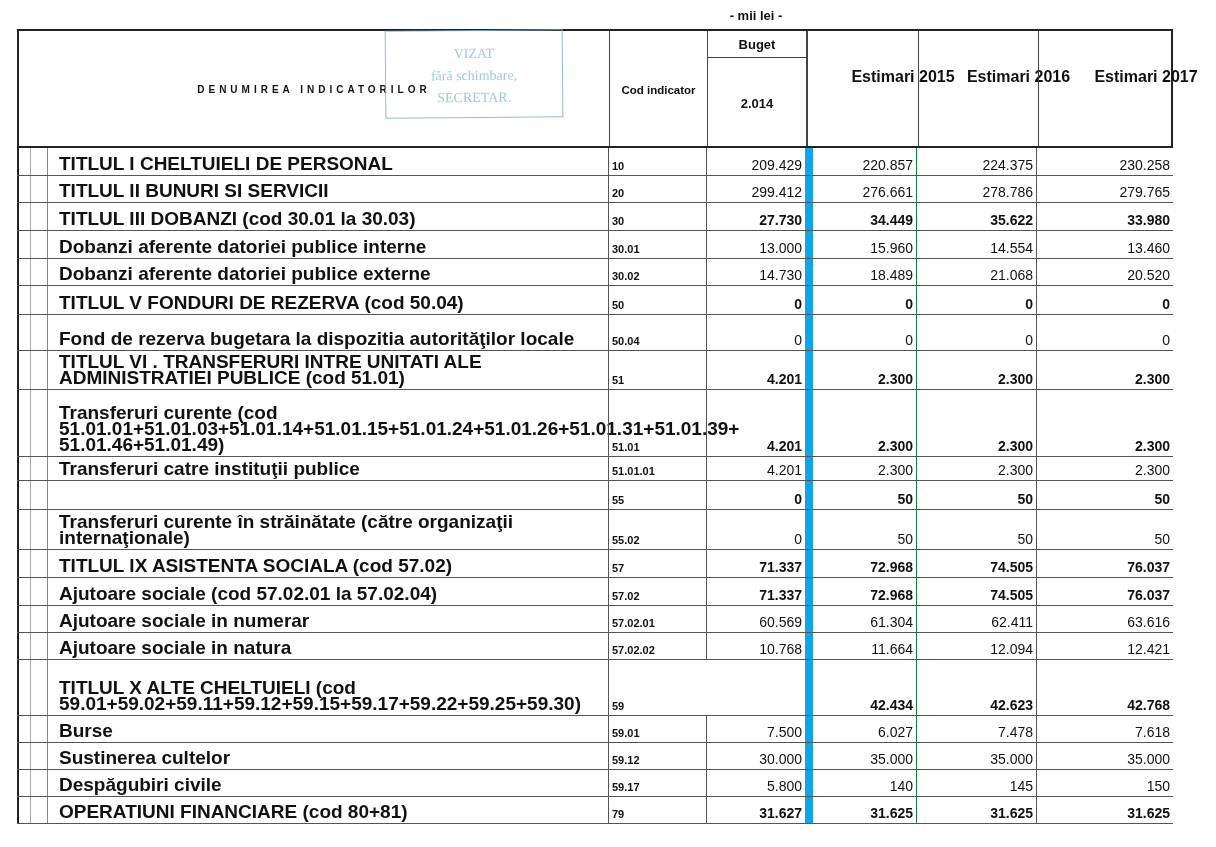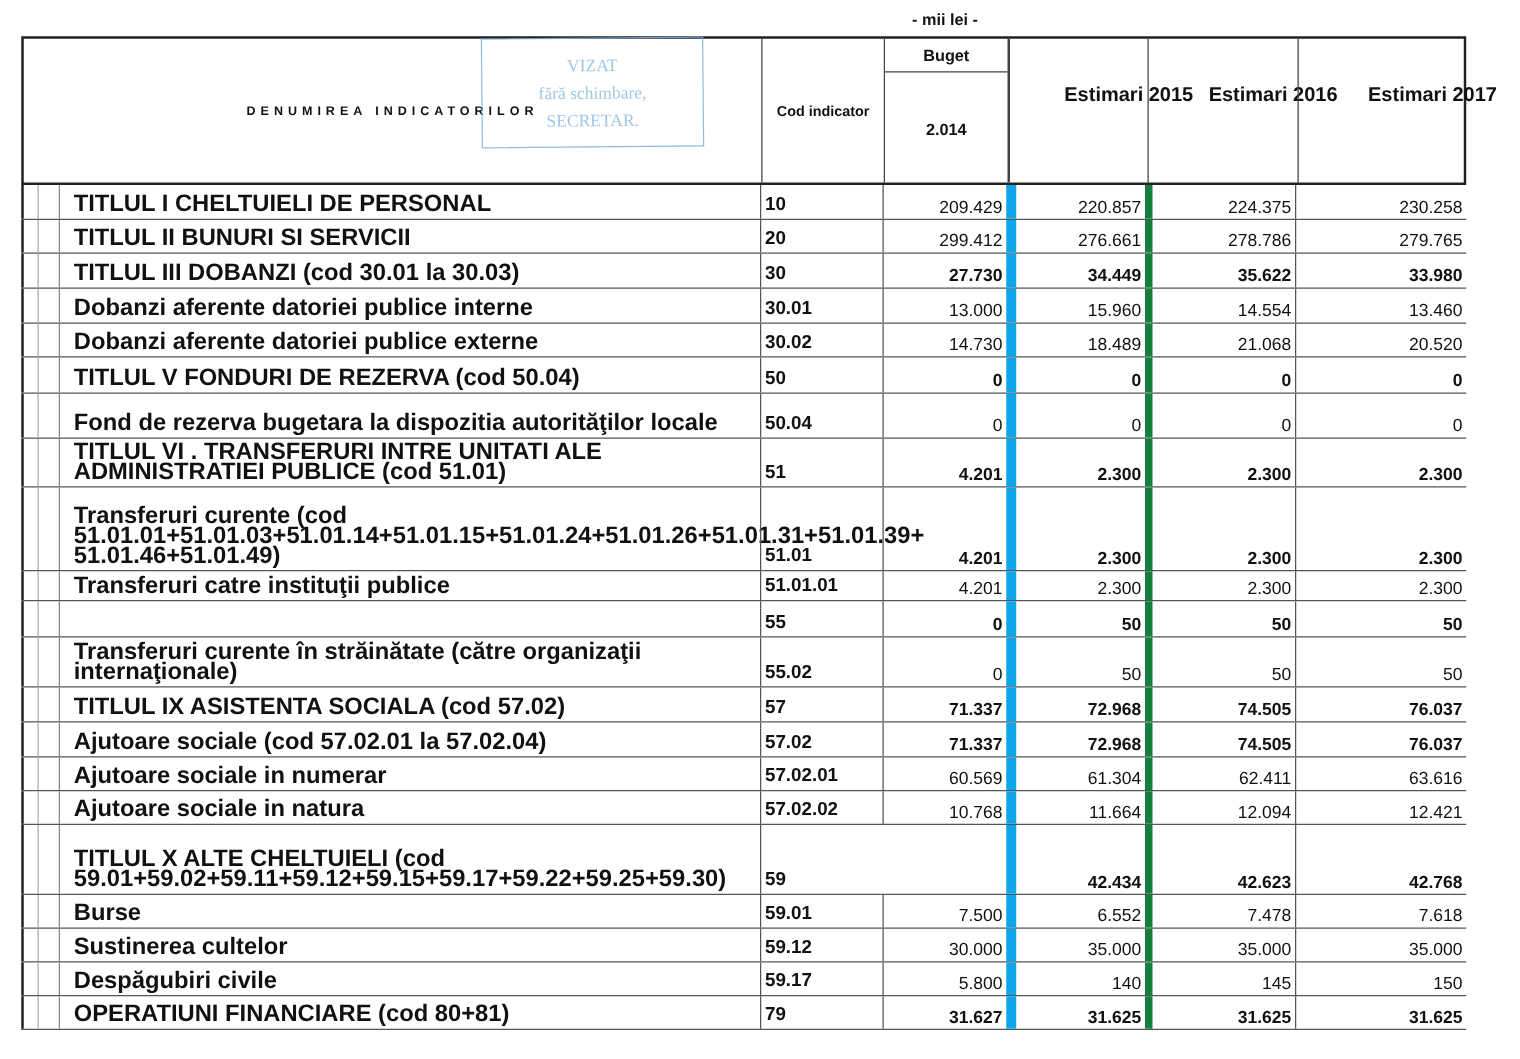--- a/index.html
+++ b/index.html
@@ -28,27 +28,27 @@
   .stamp div { line-height: 22px; }
   .stamp .s1 { margin-top: 12px; }
   .rows { position: absolute; left: 17px; top: 148px; width: 1156px; }
   .row { position: relative; border-bottom: 1px solid #555; }
   .row .lm { position: absolute; left: 0; top: 0; bottom: 0; border-left: 2px solid #222; }
   .row .g1 { position: absolute; left: 13px; top: 0; bottom: 0; border-left: 1px solid #aaa; }
   .row .g2 { position: absolute; left: 30px; top: 0; bottom: 0; border-left: 1px solid #888; }
   .row .name { position: absolute; left: 42px; width: 550px; bottom: 3px; font-size: 19px;
                font-weight: bold; line-height: 16px; }
   .row .cod { position: absolute; left: 591px; width: 97px; top: 0; bottom: 0; border-left: 1px solid #555;
-              box-sizing: border-box; padding-left: 3px; font-size: 15px; font-weight: bold;
+              box-sizing: border-box; padding-left: 3px; font-size: 11px; font-weight: bold;
               display: flex; align-items: flex-end; padding-bottom: 3px; }
   .row .v { position: absolute; top: 0; bottom: 0; box-sizing: border-box; text-align: right;
             font-size: 14px; display: flex; align-items: flex-end; justify-content: flex-end; padding-bottom: 2px; padding-right: 3px; }
   .row .v.b1 { left: 689px; width: 99px; border-left: 1px solid #555; }
   .row .v.b2 { left: 788px; width: 111px; border-left: 8px solid #0ea5e9; text-align: right; }
-  .row .v.b3 { left: 899px; width: 120px; border-left: 6px solid #15803d; }
+  .row .v.b3 { left: 899px; width: 120px; border-left: 1px solid #15803d; }
   .row .v.b4 { left: 1019px; width: 137px; border-left: 1px solid #555; }
   .row.bold .v { font-weight: bold; }
 </style>
 </head>
 <body>
 
 <div class="unit">- mii lei -</div>
 
 <div class="hdr">
   <div class="hdr-title">DENUMIREA  INDICATORILOR</div>
@@ -257,21 +257,21 @@
       <div class="v b3">42.623</div>
       <div class="v b4">42.768</div>
     </div>
     <div class="row" style="height: 26px;">
       <div class="lm"></div>
       <div class="g1"></div>
       <div class="g2"></div>
       <div class="name">Burse</div>
       <div class="cod">59.01</div>
       <div class="v b1">7.500</div>
-      <div class="v b2">6.552</div>
+      <div class="v b2">6.027</div>
       <div class="v b3">7.478</div>
       <div class="v b4">7.618</div>
     </div>
     <div class="row" style="height: 26px;">
       <div class="lm"></div>
       <div class="g1"></div>
       <div class="g2"></div>
       <div class="name">Sustinerea cultelor</div>
       <div class="cod">59.12</div>
       <div class="v b1">30.000</div>

